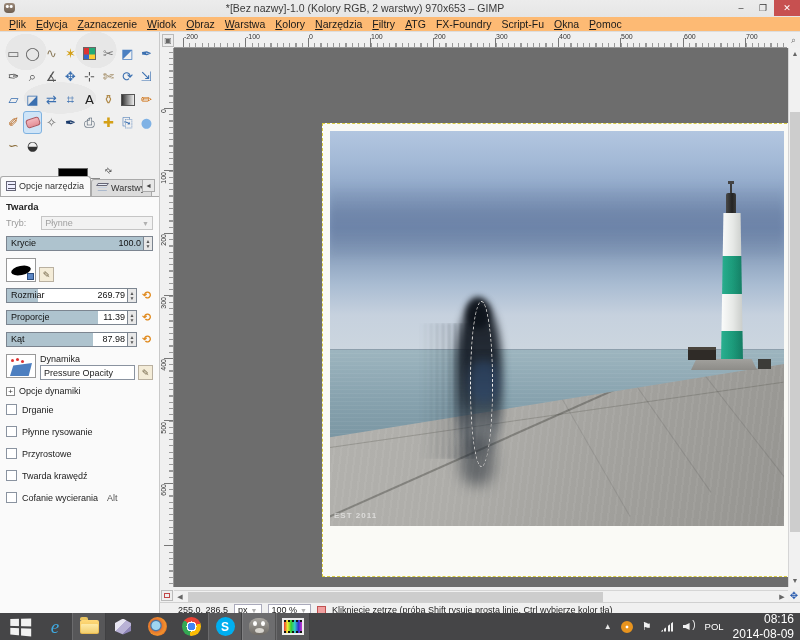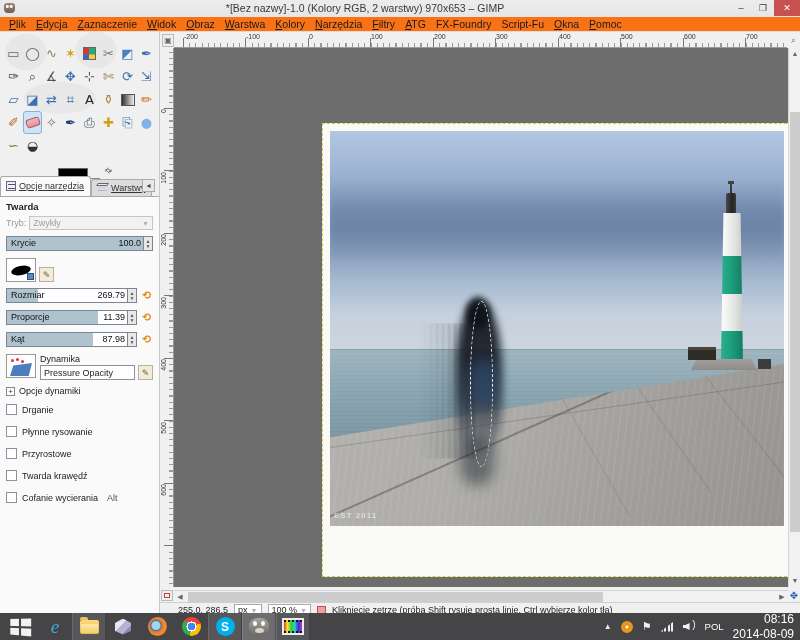--- a/index.html
+++ b/index.html
@@ -8,21 +8,21 @@
 
   
   #titlebar { position:absolute; left:0; top:0; width:800px; height:28px; background:linear-gradient(#ececec,#e2e2e2); border-bottom:1px solid #cfcfcf; }
   #app-icon { position:absolute; left:4px; top:3px; width:11px; height:10px; border-radius:3px 3px 4px 4px; background:radial-gradient(circle at 30% 35%, #fff 0 1px, transparent 2px), radial-gradient(circle at 65% 35%, #fff 0 1px, transparent 2px), linear-gradient(#9c8a7a,#6e5f52); }
   #window-title { position:absolute; left:0; right:70px; top:2px; text-align:center; font-size:10.5px; color:#3a3a3a; white-space:nowrap; }
   .win-btns { position:absolute; right:0; top:0; height:16px; display:flex; }
   .win-btn { width:22px; height:16px; display:flex; align-items:center; justify-content:center; font-size:9px; color:#333; }
   .win-btn.close { width:26px; background:#c75050; color:#fff; font-weight:bold; }
 
   
-  #menubar { position:absolute; left:0; top:17px; width:800px; height:15px; background:#f97316; border-bottom:1px solid #ddd; display:flex; align-items:center; padding-left:4px; }
+  #menubar { position:absolute; left:0; top:17px; width:800px; height:15px; background:#fdba74; border-bottom:1px solid #ddd; display:flex; align-items:center; padding-left:4px; }
   .menu-item { padding:0 5px; font-size:10.5px; color:#1a1a1a; cursor:default; }
   .menu-item .accel { text-decoration:underline; }
 
   
   #left-panel { position:absolute; left:0; top:32px; width:160px; height:581px; background:#f0f0f0; border-right:1px solid #c9c9c9; }
   #wilber-ghost { position:absolute; left:0; top:0; width:160px; height:105px; opacity:.35; background:
       radial-gradient(ellipse 34px 30px at 26px 20px, #d8d8d8 0 60%, transparent 61%),
       radial-gradient(ellipse 34px 30px at 96px 18px, #d8d8d8 0 60%, transparent 61%),
       radial-gradient(ellipse 60px 26px at 60px 66px, #dcdcdc 0 60%, transparent 61%); }
   #toolbox { position:absolute; left:4px; top:10px; width:154px; display:grid; grid-template-columns:repeat(8,19px); grid-auto-rows:23px; }
@@ -38,32 +38,32 @@
   
   #swatches { position:absolute; left:58px; top:136px; width:46px; height:42px; }
   #bg-swatch { position:absolute; left:12px; top:10px; width:30px; height:26px; background:#fff; border:1px solid #888; }
   #fg-swatch { position:absolute; left:0; top:0; width:30px; height:26px; background:#000; border:1px solid #666; }
   #swap-colors { position:absolute; right:-8px; top:-2px; font-size:8px; color:#555; transform:rotate(45deg); }
   #default-colors { position:absolute; left:-8px; bottom:-2px; width:10px; height:9px; background:#fff; border:1px solid #777; }
   #default-colors::before { content:""; position:absolute; left:0; top:0; width:5px; height:4px; background:#000; }
 
   
   #dock-tabs { position:absolute; left:0px; top:144px; width:160px; height:20px; display:flex; align-items:flex-end; }
-  .dock-tab { display:flex; align-items:center; gap:3px; padding:2px 6px 3px 5px; font-size:9px; border:1px solid #aaa; border-bottom:none; border-radius:3px 3px 0 0; background:#dcdcdc; color:#333; height:17px;text-decoration:underline; }
+  .dock-tab { display:flex; align-items:center; gap:3px; padding:2px 6px 3px 5px; font-size:9px; border:1px solid #aaa; border-bottom:none; border-radius:3px 3px 0 0; background:#dcdcdc; color:#333; height:17px; }
   .dock-tab.active { background:#fafafa; height:20px; }
   .icon-tooloptions { width:10px; height:10px; border:1px solid #667; background:
       linear-gradient(#556 0 0) 1px 2px/7px 1px no-repeat,
       linear-gradient(#556 0 0) 1px 6px/7px 1px no-repeat, #eef; }
   .icon-layers { width:11px; height:3px; margin-top:-6px; background:#e8edf5; border:1px solid #667; transform:skewX(-35deg); box-shadow:2px 3px 0 -1px #c8d2e2, 4px 6px 0 -1px #aab8cc; }
   #panel-menu-btn { position:absolute; right:4px; top:147px; width:13px; height:13px; border:1px solid #aaa; background:#e8e8e8; font-size:8px; color:#444; display:flex; align-items:center; justify-content:center; }
 
   
   #tool-options { position:absolute; left:0; top:164px; width:159px; height:417px; background:#fafafa; border-top:1px solid #aaa; padding:4px 6px; }
   #tool-title { font-weight:bold; font-size:9.5px; margin-bottom:4px; }
-  #mode-row { display:flex; align-items:center; gap:3px; margin-bottom:6px; color:#9a9a9a; font-size:9px; }
+  #mode-row { display:flex; align-items:center; gap:15px; margin-bottom:6px; color:#9a9a9a; font-size:9px; }
   #mode-select { flex:1; height:14px; border:1px solid #c5c5c5; background:#f2f2f2; color:#a0a0a0; display:flex; align-items:center; padding:0 3px; justify-content:space-between; }
   .chevron { font-size:7px; color:#b0b0b0; }
 
   .gslider-row { display:flex; align-items:center; margin-bottom:7px; }
   .gslider { position:relative; height:15px; border:1px solid #7c8590; background:#fff; flex:1; overflow:hidden; }
   .gslider .fill { position:absolute; left:0; top:0; bottom:0; background:#aec3ce; }
   .gslider .slabel { position:absolute; left:4px; top:1px; font-size:9px; color:#111; }
   .gslider .svalue { position:absolute; right:2px; top:1px; font-size:9px; color:#111; }
   .spincol { width:9px; height:15px; border:1px solid #7c8590; border-left:none; background:#e8e8e8; display:flex; flex-direction:column; align-items:center; justify-content:center; font-size:5px; color:#555; line-height:1; }
   .reset-btn { width:13px; height:13px; margin-left:3px; color:#e08a1e; font-size:11px; font-weight:bold; line-height:13px; text-align:center; }
@@ -347,21 +347,21 @@
     </div>
   </div>
   <div id="panel-menu-btn">◂</div>
 
   <div id="tool-options">
     <div id="tool-title">Twarda</div>
 
     <div id="mode-row">
       <span>Tryb:</span>
       <div id="mode-select">
-        <span>Zwykły</span>
+        <span>Płynne</span>
         <span class="chevron">▼</span>
       </div>
     </div>
 
     <div class="gslider-row">
       <div class="gslider">
         <div class="fill" id="opacity-fill" style="width: 100%;"></div>
         <span class="slabel">Krycie</span>
         <span class="svalue">100.0</span>
       </div>

